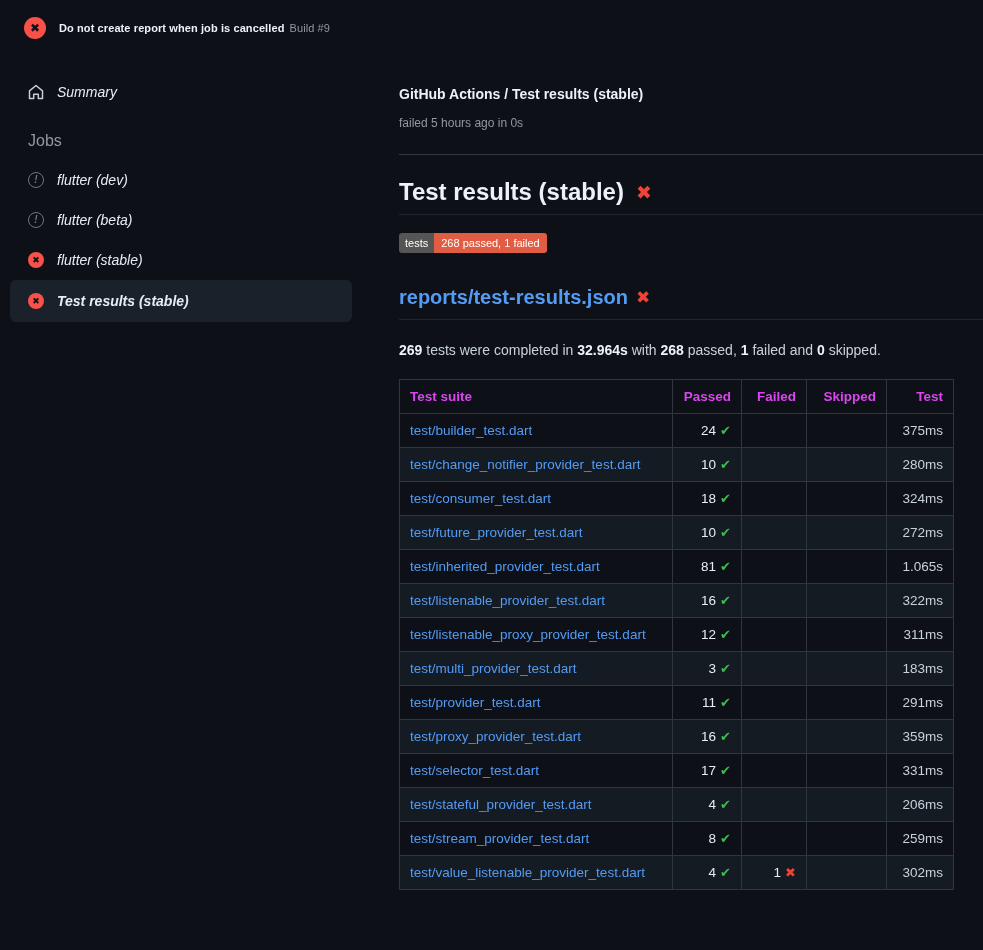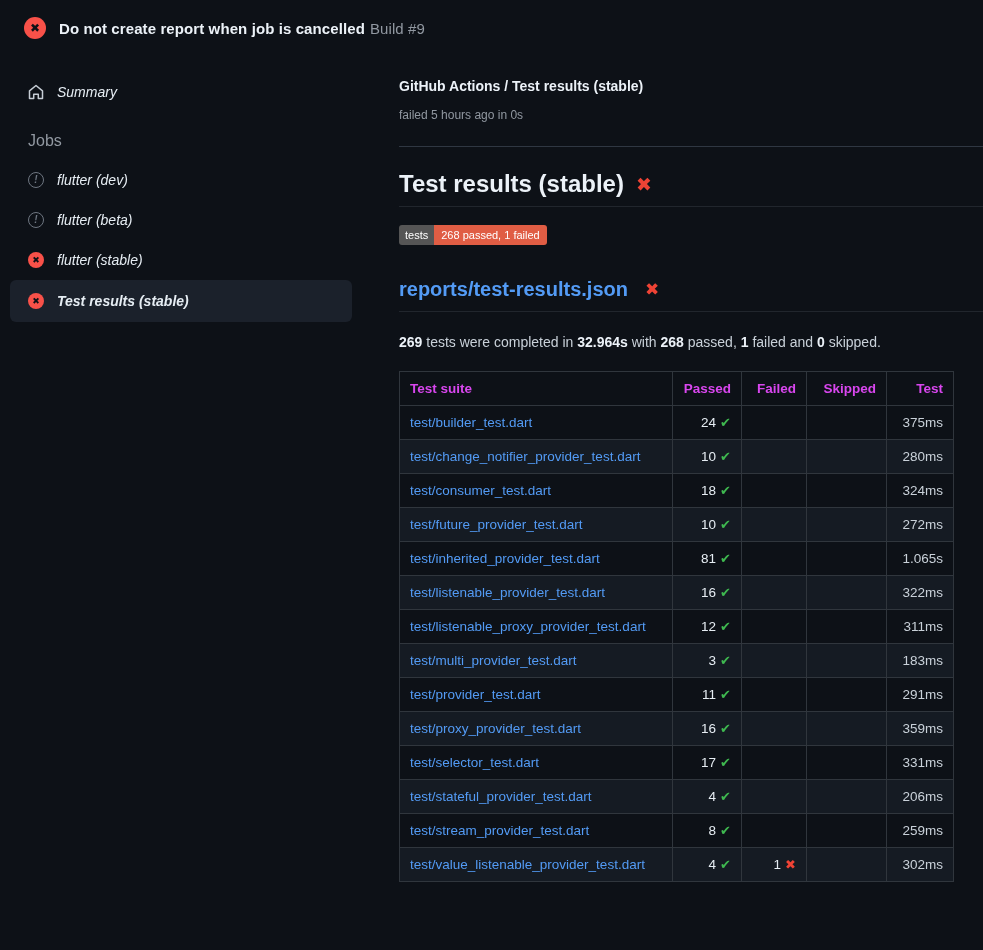--- a/index.html
+++ b/index.html
@@ -14,21 +14,21 @@
     background:var(--bg);color:var(--fg);
     font-family:"Liberation Sans","DejaVu Sans",sans-serif;
   }
   
   .app-header{display:flex;align-items:center;gap:13px;padding:17px 0 0 24px;}
   .x-circle-lg{
     width:22px;height:22px;border-radius:50%;background:var(--danger);
     display:flex;align-items:center;justify-content:center;flex:none;
     color:#0d1117;font-size:12px;font-weight:bold;line-height:1;
   }
-  .app-title{margin:0;font-size:15px;font-weight:700;color:#ecf2f8;letter-spacing:.1px;}
+  .app-title{margin:0;font-size:11px;font-weight:700;color:#ecf2f8;letter-spacing:.1px;}
   .build{font-weight:400;color:var(--muted);margin-left:5px;}
   
   .sidebar{position:absolute;left:10px;top:72px;width:342px;}
   .side-item{
     display:flex;align-items:center;gap:13px;height:40px;padding:0 18px;
     border-radius:6px;font-size:14px;color:var(--fg);cursor:pointer;font-style:italic;
   }
   .side-item.selected{background:var(--selected-bg);font-weight:700;height:42px;}
   .home-icon{width:16px;height:16px;flex:none;color:#c6cdd5;}
   .jobs-label{padding:20px 0 10px 18px;font-size:16px;color:var(--muted);}
@@ -36,37 +36,37 @@
     width:16px;height:16px;border-radius:50%;border:1.5px solid #6e7681;flex:none;
     display:flex;align-items:center;justify-content:center;
     color:#6e7681;font-size:10px;font-weight:bold;line-height:1;
   }
   .x-circle{
     width:16px;height:16px;border-radius:50%;background:var(--danger);flex:none;
     display:flex;align-items:center;justify-content:center;
     color:#0d1117;font-size:9px;font-weight:bold;line-height:1;
   }
   
-  .main{position:absolute;left:399px;top:78px;right:0;}
+  .main{position:absolute;left:399px;top:86px;right:0;}
   .crumb{font-size:14px;font-weight:700;color:#ecf2f8;}
   .run-meta{font-size:12px;color:var(--muted);margin-top:14px;}
   .crumb-divider{border-bottom:1px solid #2f3742;margin-top:24px;}
   .section-title{
     margin:23px 0 0 0;font-size:24px;font-weight:700;color:#ecf2f8;
     display:flex;align-items:center;gap:12px;
     padding-bottom:8px;border-bottom:1px solid var(--border-muted);
   }
   .hx{color:#ee4335;font-weight:bold;line-height:1;}
   .section-title .hx{font-size:19px;}
   .badge{display:inline-flex;margin-top:18px;font-size:11px;line-height:1;color:#fff;}
   .badge-label{background:var(--badge-label-bg);padding:4.5px 6px;border-radius:3px 0 0 3px;}
   .badge-value{background:var(--badge-value-bg);padding:4.5px 7px;border-radius:0 3px 3px 0;}
   .report-title{
     margin:33px 0 0 0;font-size:20px;font-weight:700;
-    display:flex;align-items:center;gap:17px;
+    display:flex;align-items:center;gap:8px;
     padding-bottom:10px;border-bottom:1px solid var(--border-muted);
   }
   .report-title a{color:var(--accent);text-decoration:none;}
   .report-title .hx{font-size:17px;}
   .summary{margin:22px 0 0 0;font-size:14px;color:#c9d1d9;}
   .summary strong{color:#ecf2f8;}
   
   table{border-collapse:collapse;margin-top:21px;font-size:13.5px;table-layout:fixed;width:554px;}
   th,td{border:1px solid var(--border);height:34px;padding:0 10px;overflow:hidden;white-space:nowrap;}
   th{font-weight:700;color:#d946ef;text-align:left;}

